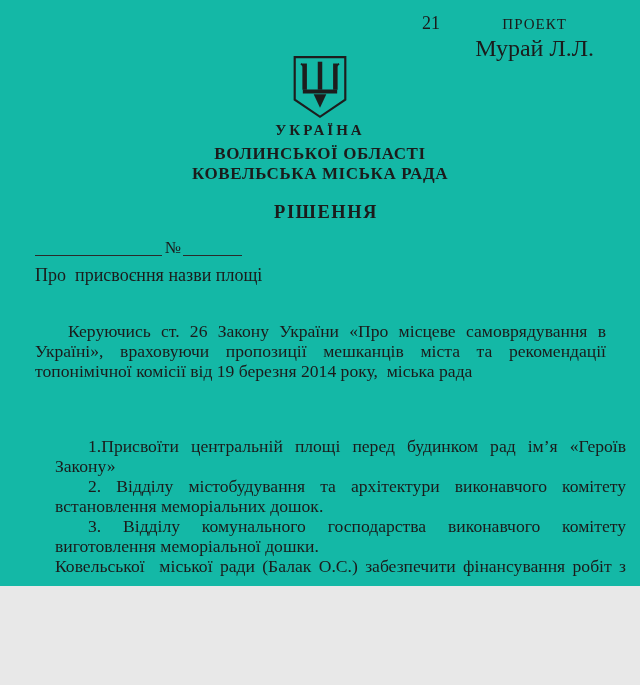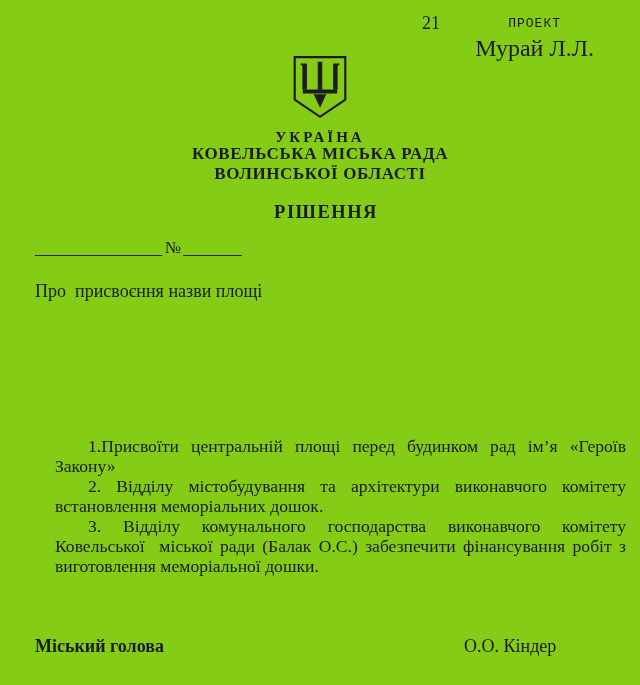--- a/index.html
+++ b/index.html
@@ -1,44 +1,44 @@
 <!DOCTYPE html>
 <html lang="uk"><head>
 <meta charset="utf-8">
 <style>
   html,body{margin:0;padding:0;background:#e8e8e8;}
   .page{
     position:relative;
-    width:640px;height:685px;
+    width:640px;height:586px;
     margin:0 auto;
-    background:#84cc16;
+    background:#14b8a6;
     color:#1b1b1b;
     font-family:"Liberation Serif","DejaVu Serif",serif;
     overflow:hidden;
   }
   
   .page-number{
     position:absolute;left:422px;top:13px;
     font-size:18px;
   }
   .project-block{
     position:absolute;right:46px;top:12px;
     text-align:center;line-height:24px;
   }
-  .project-label{font-size:13px;letter-spacing:1px;font-family:Liberation Mono, monospace;}
+  .project-label{font-size:15px;letter-spacing:1px;}
   .project-author{font-size:24px;}
 
   
   .emblem{
     position:absolute;left:0;top:55px;width:100%;
     text-align:center;
   }
   .emblem svg{display:block;margin:0 auto;}
   .country-name{
-    margin-top:10px;
+    margin-top:3px;
     font-size:15px;font-weight:bold;letter-spacing:3px;
   }
 
   
   .org-heading{
     position:absolute;left:0;top:144px;width:100%;
     text-align:center;font-weight:bold;
     font-size:17px;line-height:19.5px;letter-spacing:.6px;
   }
   .doc-type{
@@ -56,21 +56,21 @@
   .blank{
     display:inline-block;height:17px;
     border-bottom:1.6px solid #2b2b2b;
   }
   .blank-date{width:127px;}
   .blank-no{width:59px;}
   .no-sign{padding:0 2px 0 3px;line-height:17px;}
 
   
   .subject{
-    position:absolute;left:35px;top:281px;
+    position:absolute;left:35px;top:265px;
     font-size:18px;
   }
   .textblock{
     position:absolute;left:35px;width:571px;
     font-size:17.6px;line-height:20px;
   }
   .preamble{top:321px;}
   .items{top:436px;margin-left:20px;}
   .line{height:20px;}
   .line.j{text-align:justify;text-align-last:justify;}
@@ -109,42 +109,47 @@
       <path d="M31,7 V38" fill="none" stroke="#1d1d1d" stroke-width="5"></path>
       <path d="M48,9 V38" fill="none" stroke="#1d1d1d" stroke-width="5"></path>
       <path d="M12,40 H50" fill="none" stroke="#1d1d1d" stroke-width="4.5"></path>
       <path d="M24,43 L31,58 L38,43 Z" fill="#1d1d1d"></path>
       <path d="M14,13 L10,9 M48,13 L52,9" fill="none" stroke="#1d1d1d" stroke-width="2"></path>
     </svg>
     <div class="country-name">УКРАЇНА</div>
   </div>
 
   <div class="org-heading">
+    <div>ВОЛИНСЬКОЇ ОБЛАСТІ</div>
     <div>КОВЕЛЬСЬКА МІСЬКА РАДА</div>
-    <div>ВОЛИНСЬКОЇ ОБЛАСТІ</div>
   </div>
 
   <div class="doc-type">РІШЕННЯ</div>
 
   <div class="number-line">
     <span class="blank blank-date"></span>
     <span class="no-sign">№</span>
     <span class="blank blank-no"></span>
   </div>
 
   <div class="subject">Про&nbsp; присвоєння назви площі</div>
 
+  <div class="textblock preamble">
+    <div class="line j i">Керуючись ст. 26 Закону України «Про місцеве самоврядування в</div>
+    <div class="line j">Україні», враховуючи пропозиції мешканців міста та рекомендації</div>
+    <div class="line">топонімічної комісії від 19 березня 2014 року,&nbsp; міська рада</div>
+  </div>
 
 
   <div class="textblock items">
     <div class="line j i">1.Присвоїти центральній площі перед будинком рад ім’я «Героїв</div>
     <div class="line">Закону»</div>
     <div class="line j i">2. Відділу містобудування та архітектури виконавчого комітету</div>
     <div class="line">встановлення меморіальних дошок.</div>
     <div class="line j i">3. Відділу комунального господарства виконавчого комітету</div>
+    <div class="line">виготовлення меморіальної дошки.</div>
     <div class="line j">Ковельської&nbsp; міської ради (Балак О.С.) забезпечити фінансування робіт з</div>
-    <div class="line">виготовлення меморіальної дошки.</div>
   </div>
 
   <div class="sig-left">Міський голова</div>
   <div class="sig-right">О.О. Кіндер</div>
 
 </div>
 
 </body></html>

